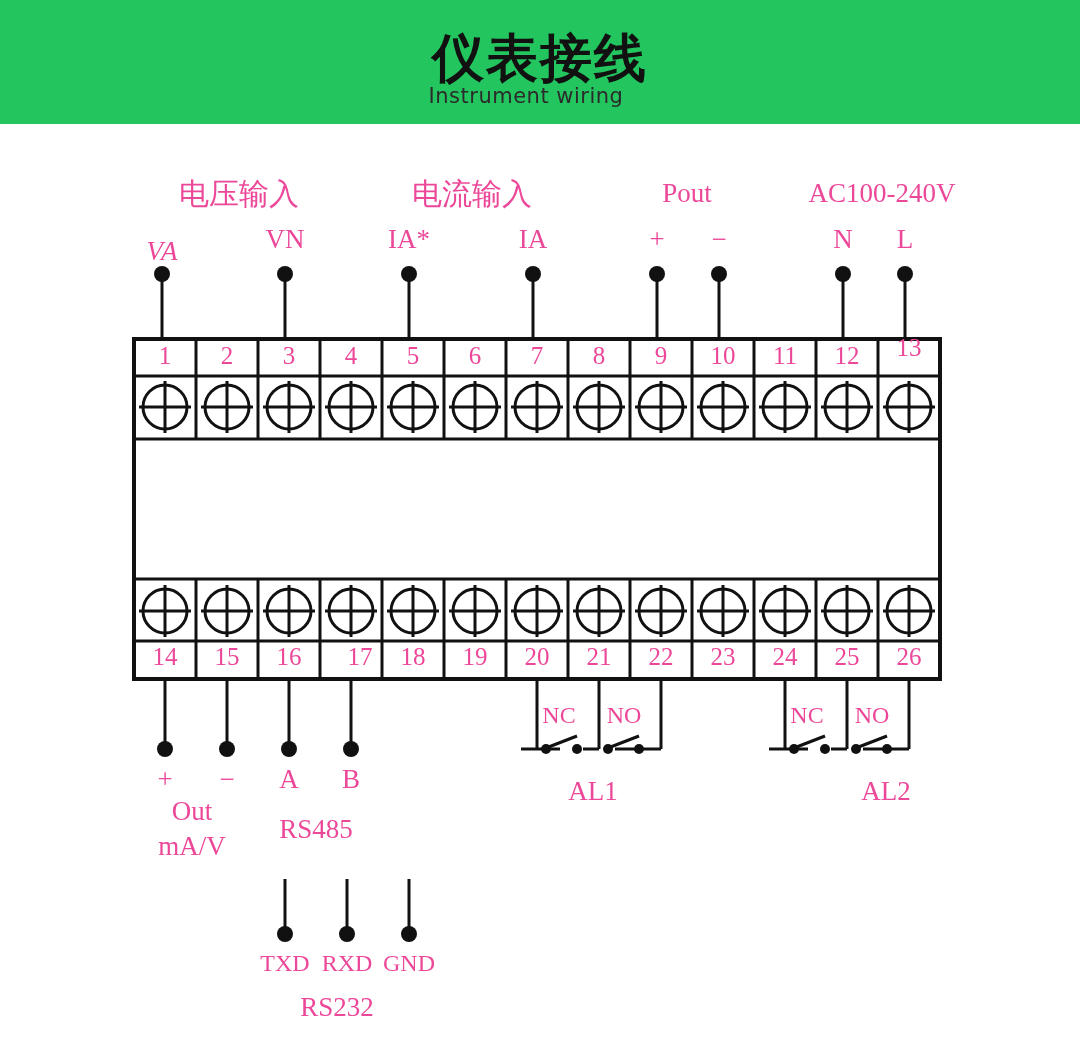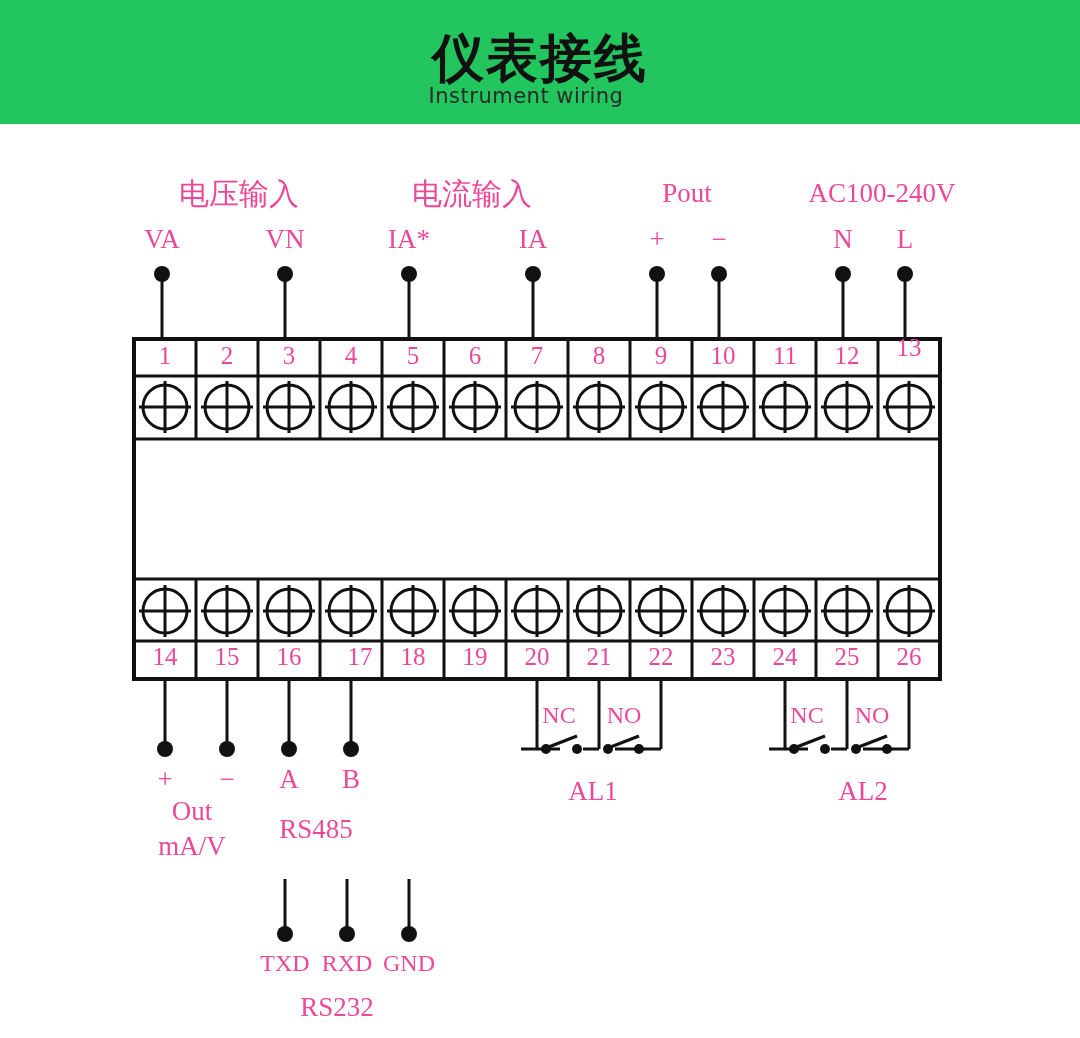--- a/index.html
+++ b/index.html
@@ -331,21 +331,21 @@
         <circle cx="409" cy="810" r="8"></circle>
       </g>
     </g>
   </svg>
 
   <div class="lbl lbl-cn" style="left:239px;top:50px;">电压输入</div>
   <div class="lbl lbl-cn" style="left:472px;top:50px;">电流输入</div>
   <div class="lbl lbl-top" style="left:687px;top:54px;">Pout</div>
   <div class="lbl lbl-top" style="left:882px;top:54px;">AC100-240V</div>
 
-  <div class="lbl lbl-top" style="left:162px;top:100px;">VA</div>
+  <div class="lbl lbl-top" style="left:162px;top:112px;font-style:italic;">VA</div>
   <div class="lbl lbl-top" style="left:285px;top:100px;">VN</div>
   <div class="lbl lbl-top" style="left:409px;top:100px;">IA*</div>
   <div class="lbl lbl-top" style="left:533px;top:100px;">IA</div>
   <div class="lbl lbl-top" style="left:657px;top:100px;">+</div>
   <div class="lbl lbl-top" style="left:719px;top:100px;">−</div>
   <div class="lbl lbl-top" style="left:843px;top:100px;">N</div>
   <div class="lbl lbl-top" style="left:905px;top:100px;">L</div>
 
   <div class="lbl lbl-num" style="left:165px;top:218px;">1</div>
   <div class="lbl lbl-num" style="left:227px;top:218px;">2</div>
@@ -383,20 +383,20 @@
   <div class="lbl lbl-grp" style="left:192px;top:672px;">Out</div>
   <div class="lbl lbl-grp" style="left:192px;top:707px;">mA/V</div>
   <div class="lbl lbl-grp" style="left:316px;top:690px;">RS485</div>
 
   <div class="lbl lbl-sm" style="left:559px;top:578px;">NC</div>
   <div class="lbl lbl-sm" style="left:624px;top:578px;">NO</div>
   <div class="lbl lbl-grp" style="left:593px;top:652px;font-family:Liberation Serif, serif;">AL1</div>
 
   <div class="lbl lbl-sm" style="left:807px;top:578px;">NC</div>
   <div class="lbl lbl-sm" style="left:872px;top:578px;">NO</div>
-  <div class="lbl lbl-grp" style="left:863px;top:652px;text-align:center;">AL2</div>
+  <div class="lbl lbl-grp" style="left:886px;top:652px;text-align:center;">AL2</div>
 
   <div class="lbl lbl-sm" style="left:285px;top:826px;">TXD</div>
   <div class="lbl lbl-sm" style="left:347px;top:826px;">RXD</div>
   <div class="lbl lbl-sm" style="left:409px;top:826px;">GND</div>
   <div class="lbl lbl-grp" style="left:337px;top:868px;">RS232</div>
 
 </div>
 
 </body></html>

